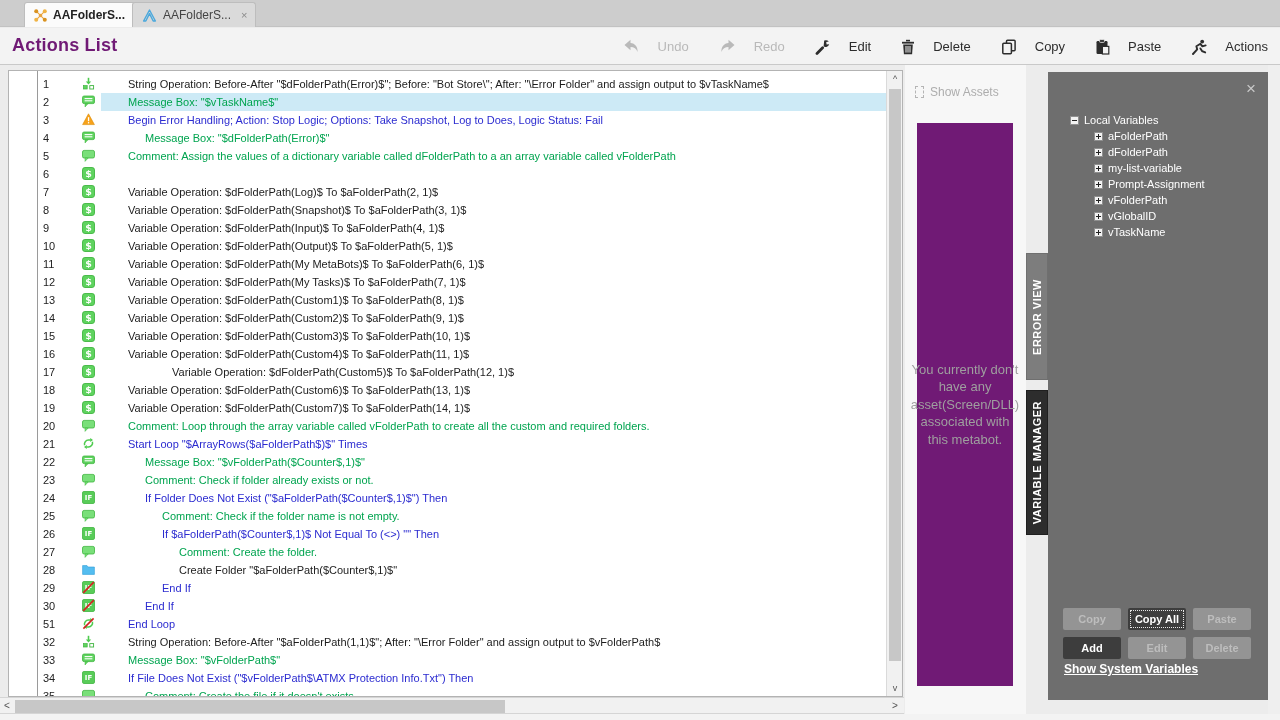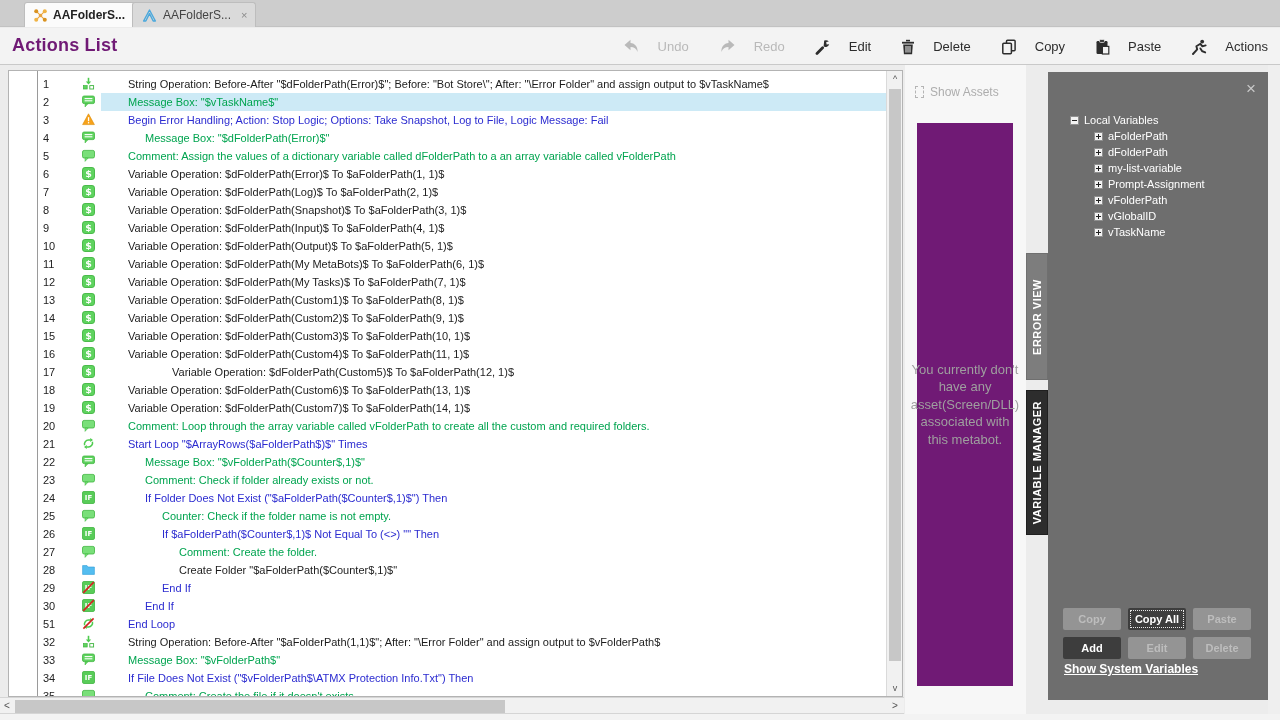--- a/index.html
+++ b/index.html
@@ -249,21 +249,21 @@
         </div>
         <div class="row" style="top: 40px;">
           <span class="num">3</span>
           <span class="ico">
             <svg viewBox="0 0 13 13">
               <path d="M6.5 0.8 L12.4 11.6 L0.6 11.6 Z" fill="#f7a21b" stroke="#db8c00" stroke-width="0.6" stroke-linejoin="round"></path>
               <rect x="5.9" y="4.2" width="1.3" height="4" fill="#fff"></rect>
               <rect x="5.9" y="9.1" width="1.3" height="1.3" fill="#fff"></rect>
             </svg>
           </span>
-          <span class="txt c-blue" style="left: 119px;">Begin Error Handling; Action: Stop Logic; Options: Take Snapshot, Log to File,  Logic Message: Fail</span>
+          <span class="txt c-blue" style="left: 119px;">Begin Error Handling; Action: Stop Logic; Options: Take Snapshot, Log to Does,  Logic Status: Fail</span>
         </div>
         <div class="row" style="top: 58px;">
           <span class="num">4</span>
           <span class="ico">
             <svg viewBox="0 0 13 13">
               <rect x="0.5" y="1" width="12" height="7.6" rx="1.6" fill="#5fd35f" stroke="#3fb53f" stroke-width="0.8"></rect>
               <path d="M3 8.6 L3 12 L6.2 8.6 Z" fill="#5fd35f" stroke="#3fb53f" stroke-width="0.5"></path>
               <line x1="2.6" y1="3.6" x2="10.4" y2="3.6" stroke="#fff" stroke-width="1.1"></line>
               <line x1="2.6" y1="5.8" x2="10.4" y2="5.8" stroke="#fff" stroke-width="1.1"></line>
             </svg>
@@ -281,21 +281,20 @@
           <span class="txt c-green" style="left: 119px;">Comment: Assign the values of a dictionary variable called dFolderPath to a an array variable called vFolderPath</span>
         </div>
         <div class="row" style="top: 94px;">
           <span class="num">6</span>
           <span class="ico">
             <svg viewBox="0 0 13 13">
               <rect x="0.5" y="0.5" width="12" height="12" rx="2.4" fill="#5fd35f" stroke="#3fb53f" stroke-width="0.9"></rect>
               <text x="6.5" y="9.8" font-size="9.5" font-weight="bold" fill="#fff" text-anchor="middle" font-family="DejaVu Sans, sans-serif">$</text>
             </svg>
           </span>
-          <span class="txt c-black" style="left: 119px;">Variable Operation: $dFolderPath(Error)$ To $aFolderPath(1, 1)$</span>
         </div>
         <div class="row" style="top: 112px;">
           <span class="num">7</span>
           <span class="ico">
             <svg viewBox="0 0 13 13">
               <rect x="0.5" y="0.5" width="12" height="12" rx="2.4" fill="#5fd35f" stroke="#3fb53f" stroke-width="0.9"></rect>
               <text x="6.5" y="9.8" font-size="9.5" font-weight="bold" fill="#fff" text-anchor="middle" font-family="DejaVu Sans, sans-serif">$</text>
             </svg>
           </span>
           <span class="txt c-black" style="left: 119px;">Variable Operation: $dFolderPath(Log)$ To $aFolderPath(2, 1)$</span>
@@ -475,21 +474,21 @@
           <span class="txt c-blue" style="left: 136px;">If Folder Does Not Exist ("$aFolderPath($Counter$,1)$")  Then</span>
         </div>
         <div class="row" style="top: 436px;">
           <span class="num">25</span>
           <span class="ico">
             <svg viewBox="0 0 13 13">
               <rect x="0.5" y="1.4" width="12" height="7.6" rx="1.6" fill="#79df79" stroke="#3fb53f" stroke-width="0.8"></rect>
               <path d="M3 9 L3 12.4 L6.2 9 Z" fill="#79df79" stroke="#3fb53f" stroke-width="0.5"></path>
             </svg>
           </span>
-          <span class="txt c-green" style="left: 153px;">Counter: Check if the folder name is not empty.</span>
+          <span class="txt c-green" style="left: 153px;">Comment: Check if the folder name is not empty.</span>
         </div>
         <div class="row" style="top: 454px;">
           <span class="num">26</span>
           <span class="ico">
             <svg viewBox="0 0 13 13">
               <rect x="0.5" y="0.5" width="12" height="12" rx="1.4" fill="#58cc58" stroke="#3fb53f" stroke-width="0.8"></rect>
               <text x="6.5" y="9.3" font-size="7" font-weight="bold" fill="#fff" text-anchor="middle" font-family="DejaVu Sans, sans-serif">IF</text>
             </svg>
           </span>
           <span class="txt c-blue" style="left: 153px;">If $aFolderPath($Counter$,1)$ Not Equal To (&lt;&gt;) "" Then</span>

